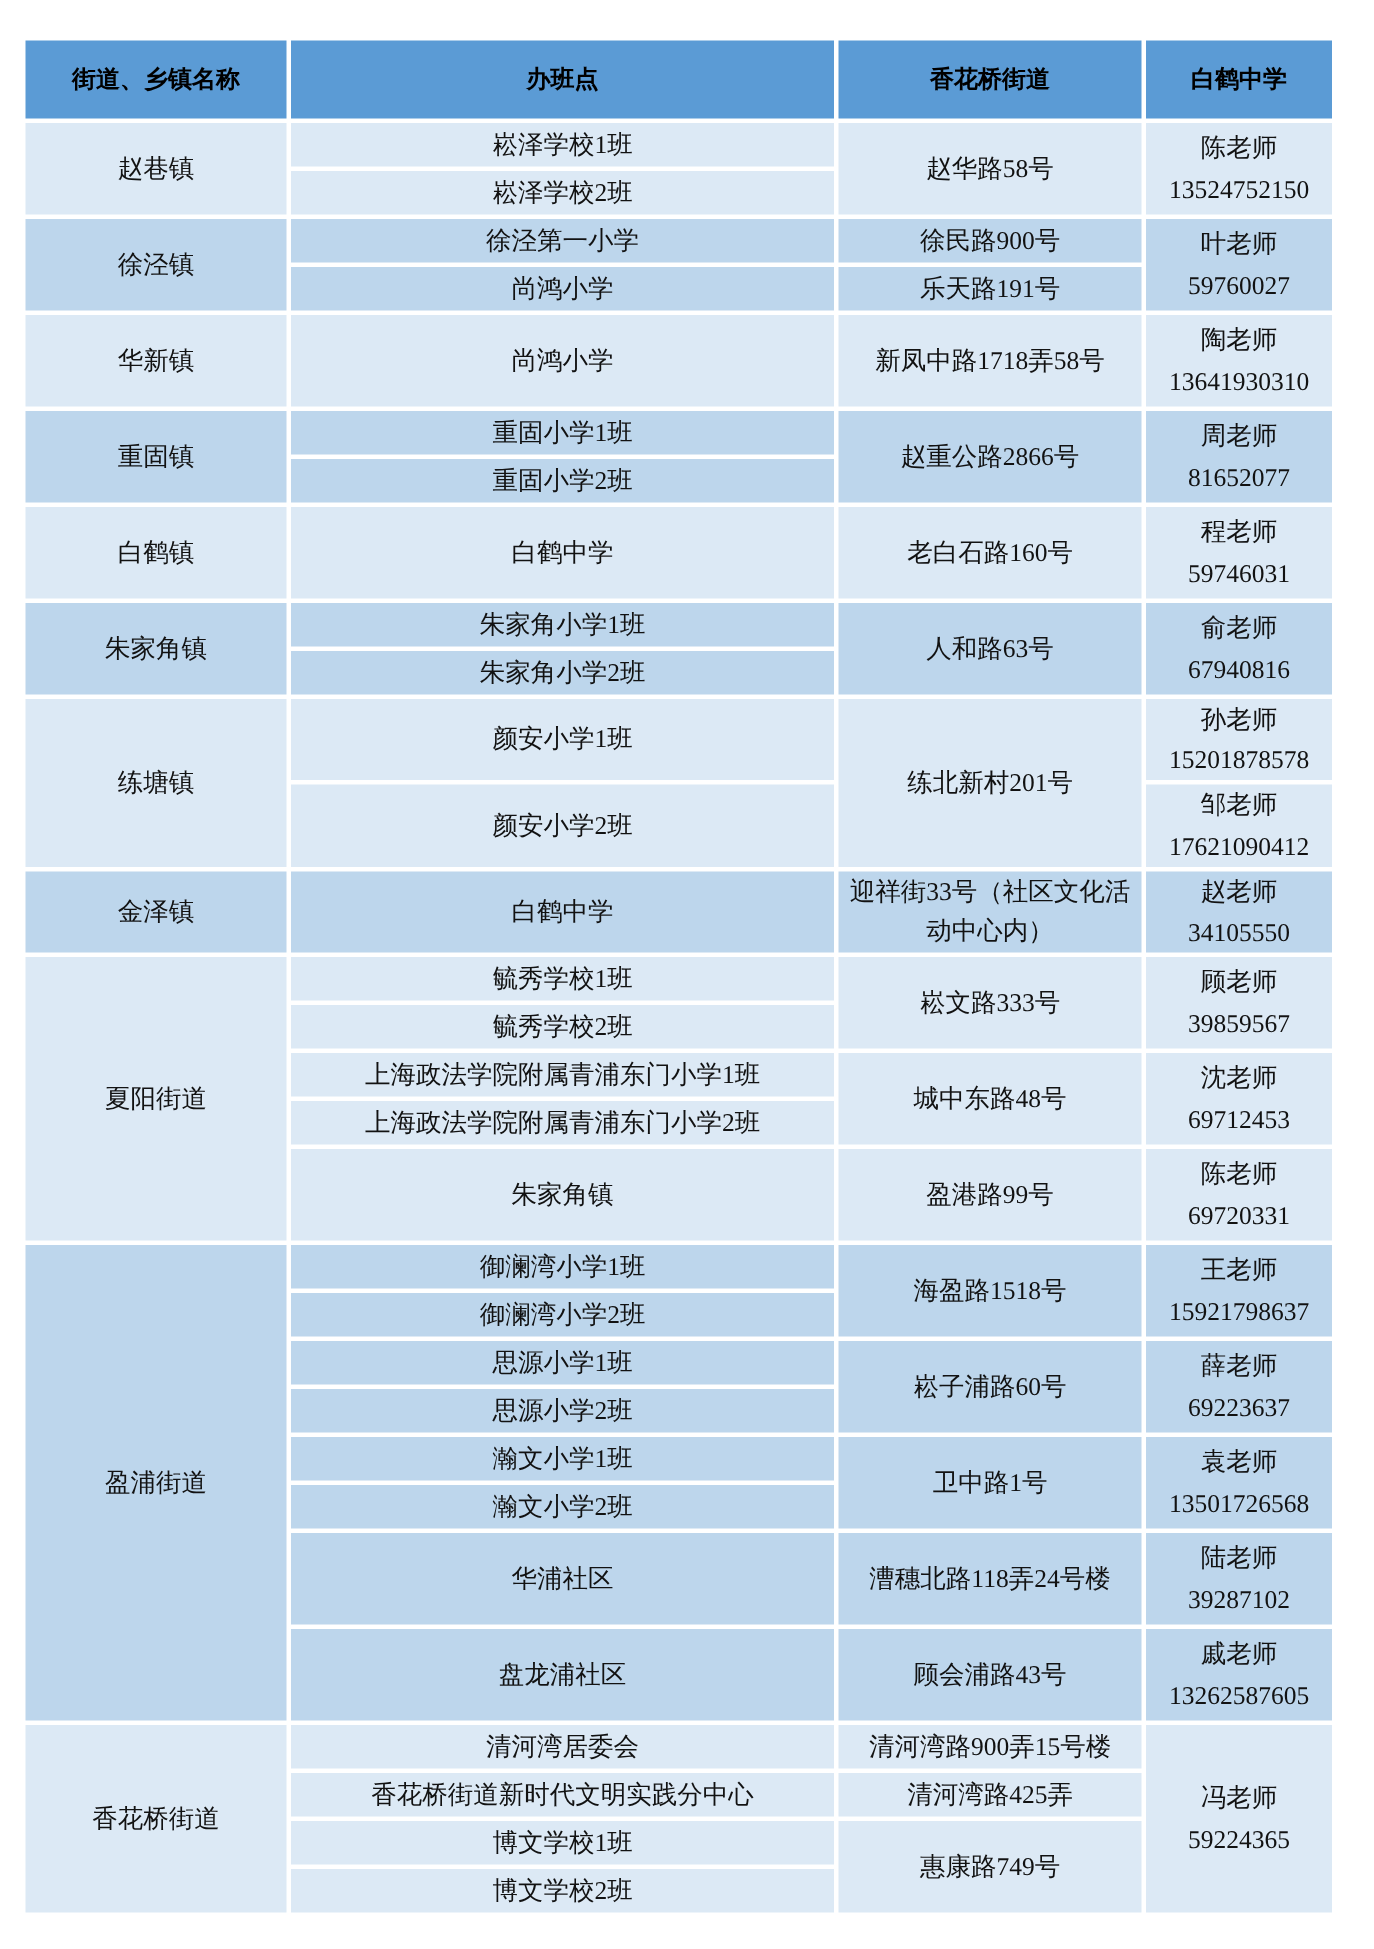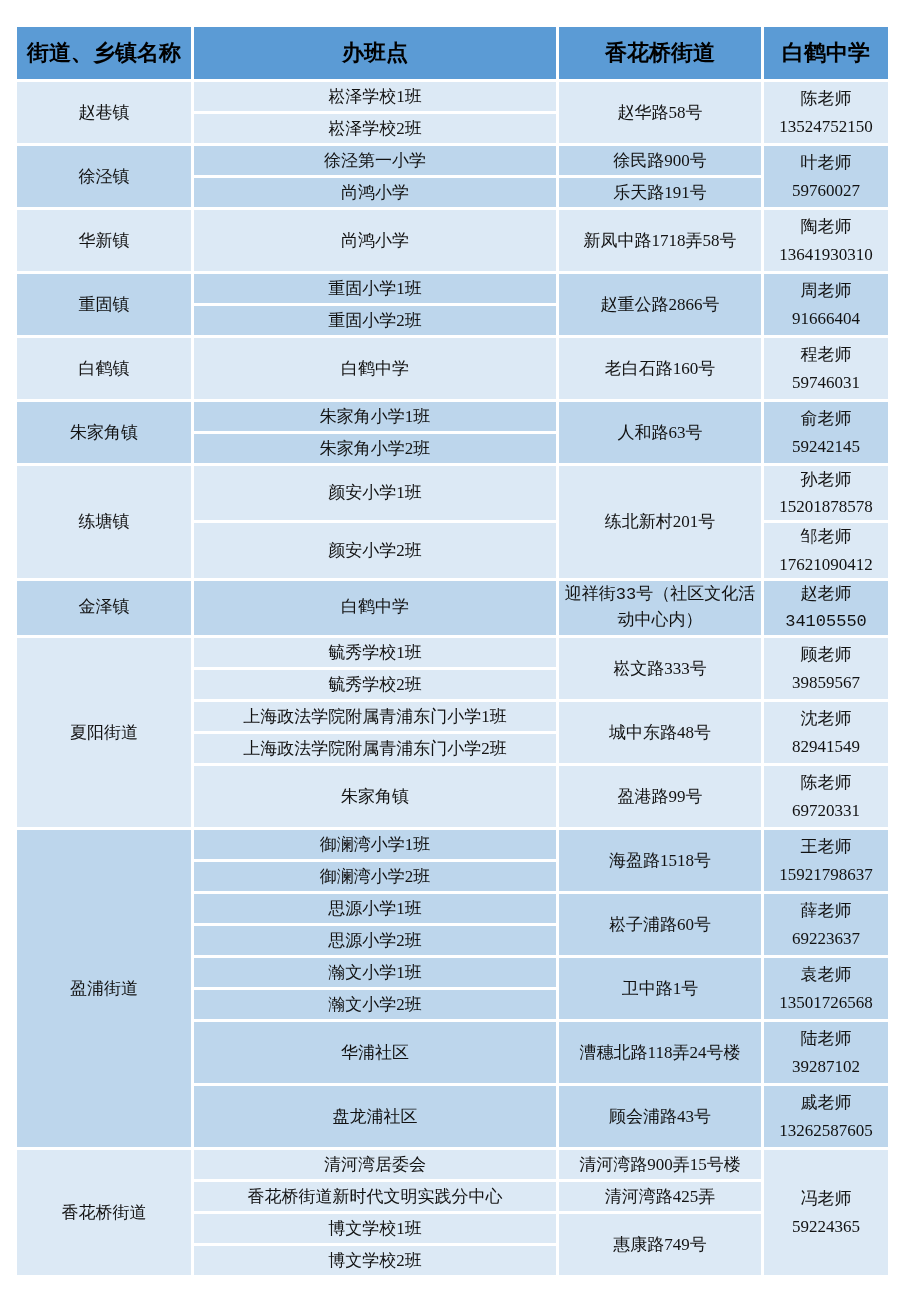--- a/index.html
+++ b/index.html
@@ -21,40 +21,40 @@
     border-spacing:3px;
     table-layout:fixed;
     width:876px;
     background:var(--gap);
   }
   col.c1{width:174px;} col.c2{width:362px;} col.c3{width:202px;} col.c4{width:124px;}
   th{
     background:var(--header-bg);
     color:#000;
     font-weight:bold;
-    font-size:22px;
+    font-size:16px;
     height:52px;
     text-align:center;
     vertical-align:middle;
     padding:0 2px;
   }
   td{
     text-align:center;
     vertical-align:middle;
     font-size:17px;
     line-height:1.5;
     padding:0 3px;
     overflow:hidden;
   }
   td.l{background:var(--band-light);}
   td.d{background:var(--band-dark);}
   tr.s{height:29px;}   
   tr.m{height:53px;}   
   tr.g{height:61px;font-family:Liberation Serif, serif;}   
-  tr.x{height:48px;font-family:Liberation Mono, monospace;}   
+  tr.x{height:48px;}   
   .cn,.cp{display:block;line-height:1.6;}
 </style>
 </head>
 <body>
 
 <div class="page">
   <table class="roster">
     <colgroup>
         <col class="c1">
         <col class="c2">
@@ -107,21 +107,21 @@
           <span class="cp">13641930310</span>
         </td>
       </tr>
 
       <tr class="s">
         <td class="c1 d" rowspan="2">重固镇</td>
         <td class="d">重固小学1班</td>
         <td class="d" rowspan="2">赵重公路2866号</td>
         <td class="d" rowspan="2">
           <span class="cn">周老师</span>
-          <span class="cp">91666404</span>
+          <span class="cp">81652077</span>
         </td>
       </tr>
       <tr class="s">
         <td class="d">重固小学2班</td>
       </tr>
 
       <tr class="g">
         <td class="c1 l">白鹤镇</td>
         <td class="l">白鹤中学</td>
         <td class="l">老白石路160号</td>
@@ -130,21 +130,21 @@
           <span class="cp">59746031</span>
         </td>
       </tr>
 
       <tr class="s">
         <td class="c1 d" rowspan="2">朱家角镇</td>
         <td class="d">朱家角小学1班</td>
         <td class="d" rowspan="2">人和路63号</td>
         <td class="d" rowspan="2">
           <span class="cn">俞老师</span>
-          <span class="cp">59242145</span>
+          <span class="cp">67940816</span>
         </td>
       </tr>
       <tr class="s">
         <td class="d">朱家角小学2班</td>
       </tr>
 
       <tr class="m">
         <td class="c1 l" rowspan="2">练塘镇</td>
         <td class="l">颜安小学1班</td>
         <td class="l" rowspan="2">练北新村201号</td>
@@ -181,21 +181,21 @@
         </td>
       </tr>
       <tr class="s">
         <td class="l">毓秀学校2班</td>
       </tr>
       <tr class="s">
         <td class="l">上海政法学院附属青浦东门小学1班</td>
         <td class="l" rowspan="2">城中东路48号</td>
         <td class="l" rowspan="2">
           <span class="cn">沈老师</span>
-          <span class="cp">82941549</span>
+          <span class="cp">69712453</span>
         </td>
       </tr>
       <tr class="s">
         <td class="l">上海政法学院附属青浦东门小学2班</td>
       </tr>
       <tr class="g">
         <td class="l">朱家角镇</td>
         <td class="l">盈港路99号</td>
         <td class="l">
           <span class="cn">陈老师</span>

